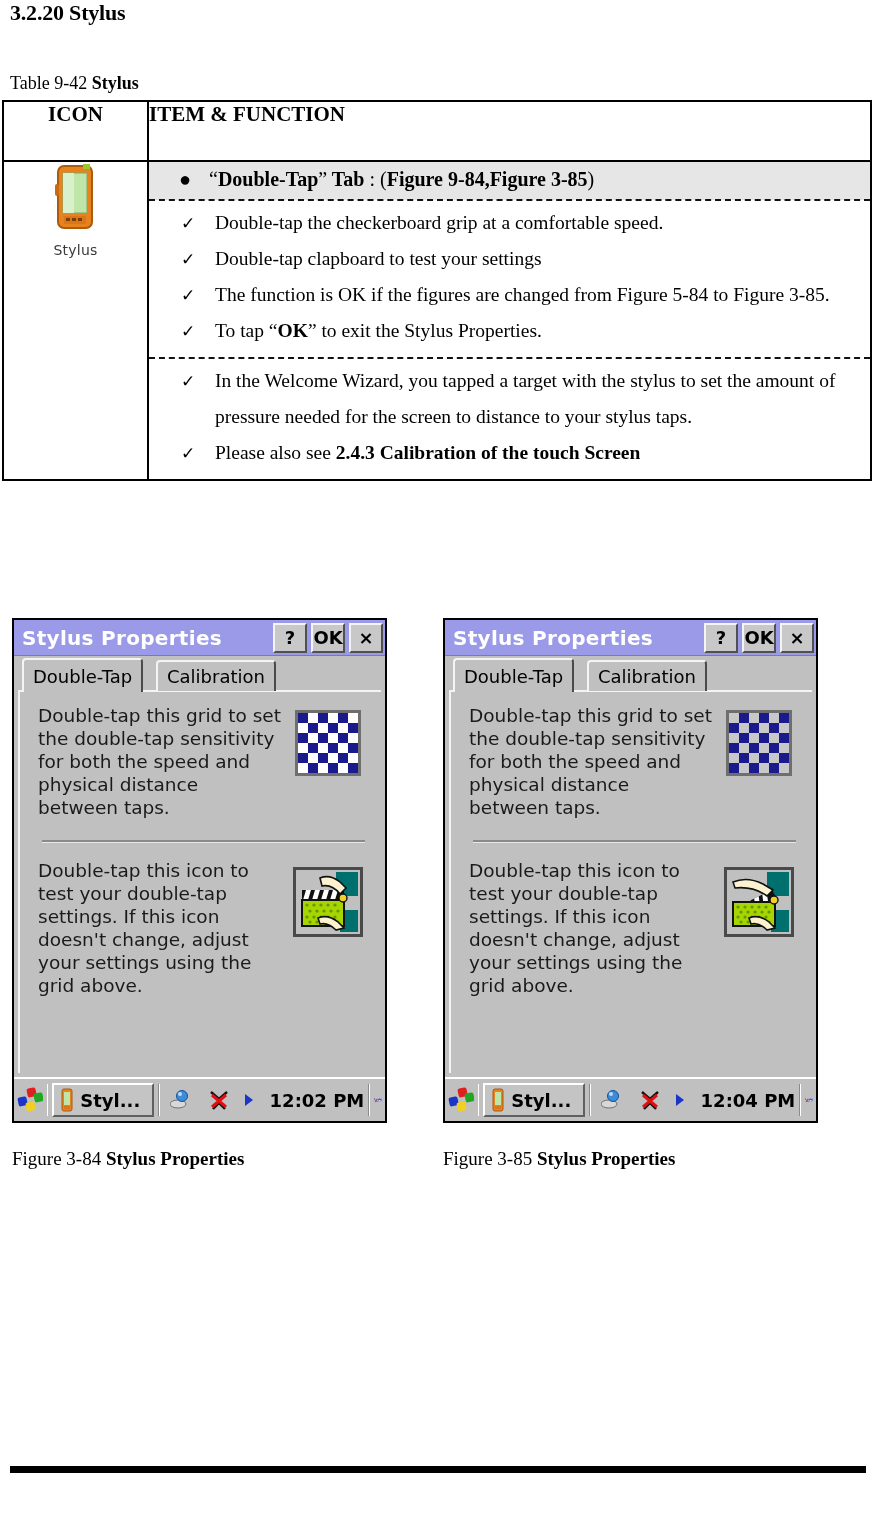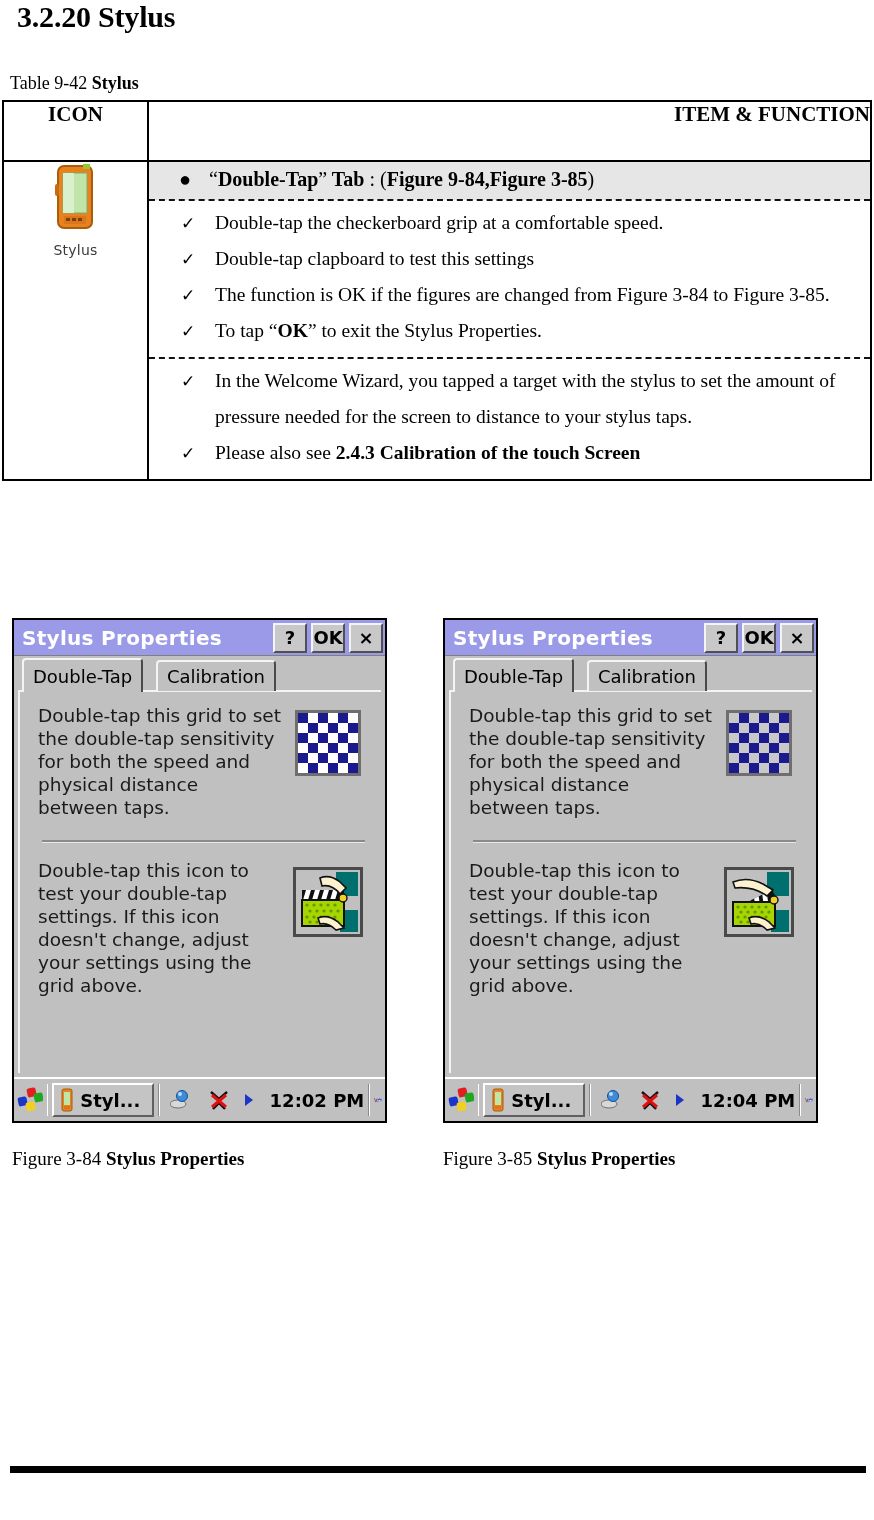--- a/index.html
+++ b/index.html
@@ -20,25 +20,25 @@
   .page {
     position: absolute;
     left: 0; top: 0;
     width: 874px;
     height: 1520px;
   }
 
   
   .section-heading {
     position: absolute;
-    left: 17px;
+    left: 10px;
     top: 0px;
     font-family: "Liberation Serif", serif;
     font-weight: bold;
-    font-size: 30px;
+    font-size: 22px;
     letter-spacing: -0.2px;
   }
 
   .table-caption {
     position: absolute;
     left: 10px;
     top: 73px;
     font-size: 18px;
     font-family: "Liberation Serif", serif;
   }
@@ -68,21 +68,20 @@
     font-size: 21px;
     font-family: "Liberation Serif", serif;
   }
   .th-icon-label {
     text-align: center;
     padding-top: 12px;
   }
   .th-item-label {
     padding-left: 30px;
     padding-top: 12px;
-    text-align: right;
   }
 
   
   .icon-cell {
     text-align: center;
     padding-top: 12px;
   }
   .stylus-icon-wrap {
     display: inline-block;
     text-align: center;
@@ -437,22 +436,22 @@
                 <div class="bullet-line">
                   <span class="bullet-dot">●</span><span class="reg">“</span><span>Double-Tap</span><span class="reg">”</span><span> Tab</span><span class="reg"> : (</span><span>Figure 9-84,</span><span>Figure 3-85</span><span class="reg">)</span>
                 </div>
               </td>
             </tr>
 
             <tr class="detail-row dashed-bottom">
               <td>
                 <ul class="checks">
                   <li><span class="tick">✓</span><span>Double-tap the checkerboard grip at a comfortable speed.</span></li>
-                  <li><span class="tick">✓</span><span>Double-tap clapboard to test this settings</span></li>
-                  <li><span class="tick">✓</span><span>The function is OK if the figures are changed from Figure 3-84 to Figure 3-85.</span></li>
+                  <li><span class="tick">✓</span><span>Double-tap clapboard to test your settings</span></li>
+                  <li><span class="tick">✓</span><span>The function is OK if the figures are changed from Figure 5-84 to Figure 3-85.</span></li>
                   <li><span class="tick">✓</span><span>To tap “<b>OK</b>” to exit the Stylus Properties.</span></li>
                 </ul>
               </td>
             </tr>
 
 
             <tr class="detail-row">
               <td>
                 <ul class="checks">
                   <li><span class="tick">✓</span><span>In the Welcome Wizard, you tapped a target with the stylus to set the amount of pressure needed for the screen to distance to your stylus taps.</span></li>

